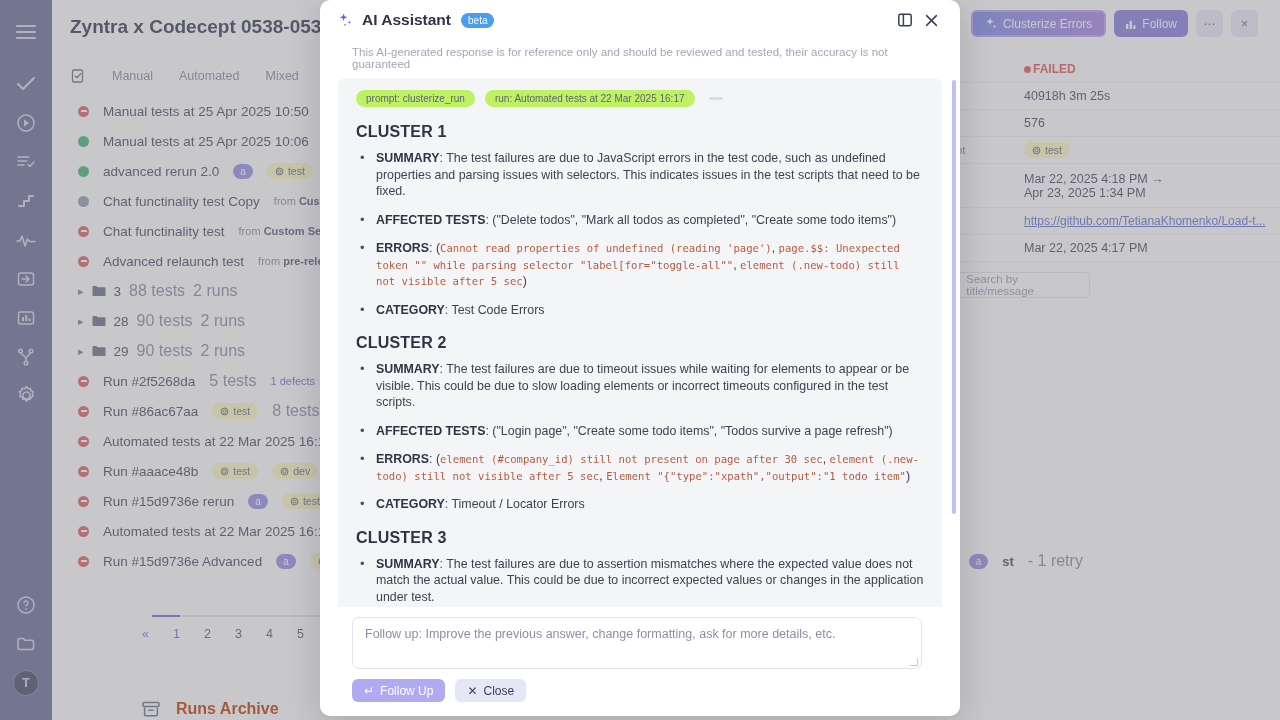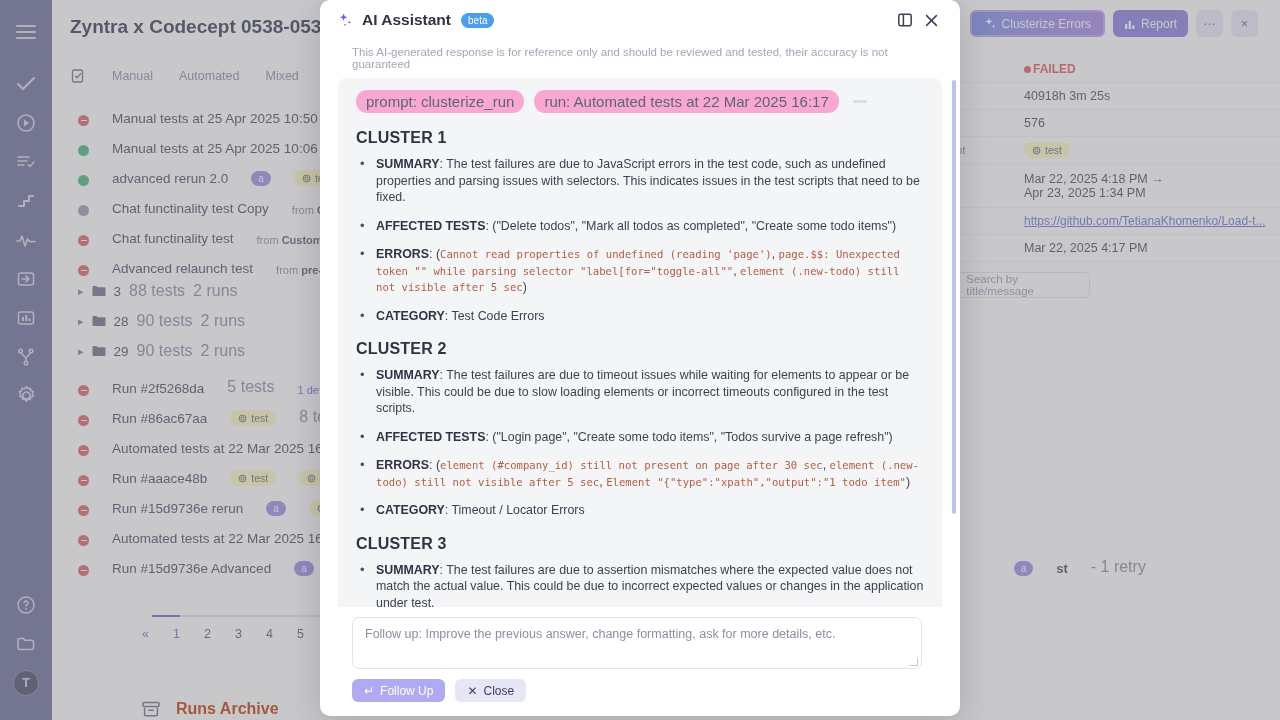--- a/index.html
+++ b/index.html
@@ -58,21 +58,21 @@
     color: #6b6f86; font-size: 12px; display: flex; align-items: center; justify-content: center;
   }
 
   .tabrow {
     position: absolute; left: 18px; top: 68px; display: flex; align-items: center; gap: 26px;
     font-size: 12.5px; color: #8b8fa3;
   }
   .tabrow .tabico { color: #6f7488; display: flex; }
 
   .runlist { position: absolute; left: 26px; top: 96px; width: 1180px; }
-  .run-row { height: 30px; display: flex; align-items: flex-end; gap: 23px; font-size: 13.5px; color: #4a4f63; white-space: nowrap; }
+  .run-row { height: 30px; display: flex; align-items: center; gap: 14px; font-size: 13.5px; color: #4a4f63; white-space: nowrap; }
   .dot { width: 11px; height: 11px; border-radius: 50%; flex: none; }
   .dot.fail { background: #e06666; }
   .dot.fail::after { content:""; display:block; width:6px; height:1.6px; background:#fff; margin:4.6px auto; }
   .dot.pass { background: #4cb782; }
   .dot.half { background: #9aa0b0; }
   .from { font-size: 11px; color: #8b8fa3; }
   .from b { color: #5c6175; }
   .chip-a {
     background: #9b93e6; color: #fff; font-size: 10px; border-radius: 9px;
     padding: 1px 7px; line-height: 13px;
@@ -136,21 +136,21 @@
 
   .m-scroll {
     flex: 1 1 auto; position: relative; overflow: hidden; padding: 0 18px 0 18px;
   }
   .m-card {
     background: #f4f5f7; border-radius: 8px; padding: 12px 18px 14px 18px;
     min-height: 540px;
   }
   .chips { display: flex; align-items: center; gap: 10px; margin-bottom: 14px; }
   .chip-gray {
-    background: #f9a8d4; color: #5f6475; font-size: 15px; border-radius: 11px; padding: 3px 10px;
+    background: #bef264; color: #5f6475; font-size: 10px; border-radius: 11px; padding: 3px 10px;
   }
   .chip-dash { width: 14px; height: 3px; background: #dcdde2; border-radius: 2px; margin-left: 4px; }
 
   .cl-title { font-size: 16px; font-weight: bold; color: #2f3344; margin: 16px 0 9px 0; letter-spacing: .2px; }
   .cl-title:first-of-type { margin-top: 0; }
   ul.bl { list-style: none; margin: 0; padding: 0; }
   ul.bl > li {
     position: relative; padding-left: 20px; margin-bottom: 12px;
     font-size: 12.4px; line-height: 1.33; color: #3d4252;
   }
@@ -297,21 +297,21 @@
           <span>Clusterize Errors</span>
         </div>
         <div class="btn-report">
           <svg width="12" height="12" viewBox="0 0 12 12">
               <g fill="#fff">
                 <rect x="1" y="6" width="2.3" height="5"></rect>
                 <rect x="4.6" y="3" width="2.3" height="8"></rect>
                 <rect x="8.2" y="7.4" width="2.3" height="3.6"></rect>
               </g>
             </svg>
-          <span>Report</span>
+          <span>Follow</span>
         </div>
         <div class="btn-sq">⋯</div>
         <div class="btn-sq">×</div>
       </div>
 
       <div class="tabrow">
         <span class="tabico">
           <svg width="16" height="16" viewBox="0 0 16 16">
               <rect x="2.5" y="2" width="10" height="12" rx="1.4" fill="none" stroke="currentColor" stroke-width="1.3"></rect>
               <path d="M5.3 8l1.8 1.8L10.8 5.6" fill="none" stroke="currentColor" stroke-width="1.3" stroke-linecap="round" stroke-linejoin="round"></path>

